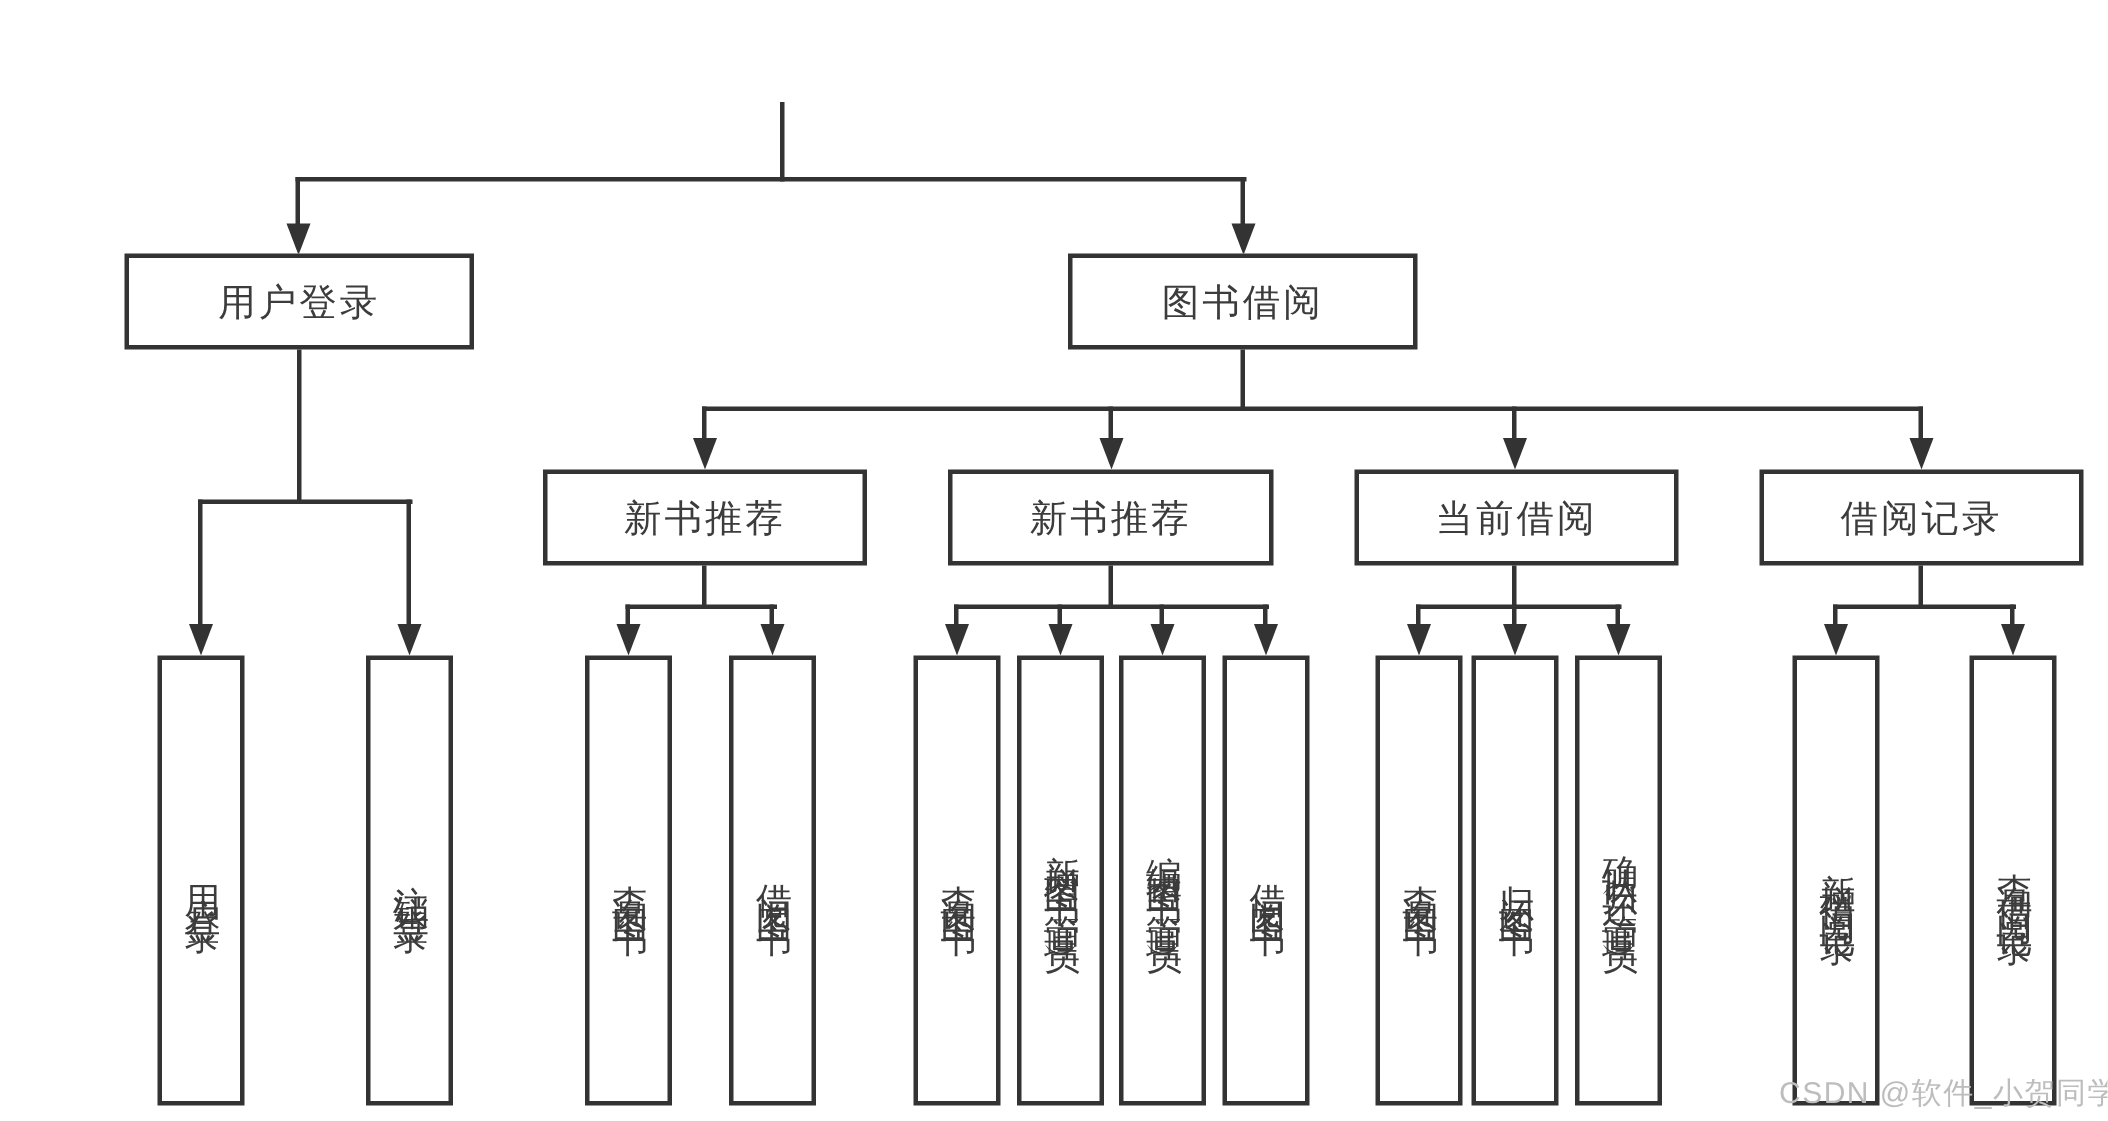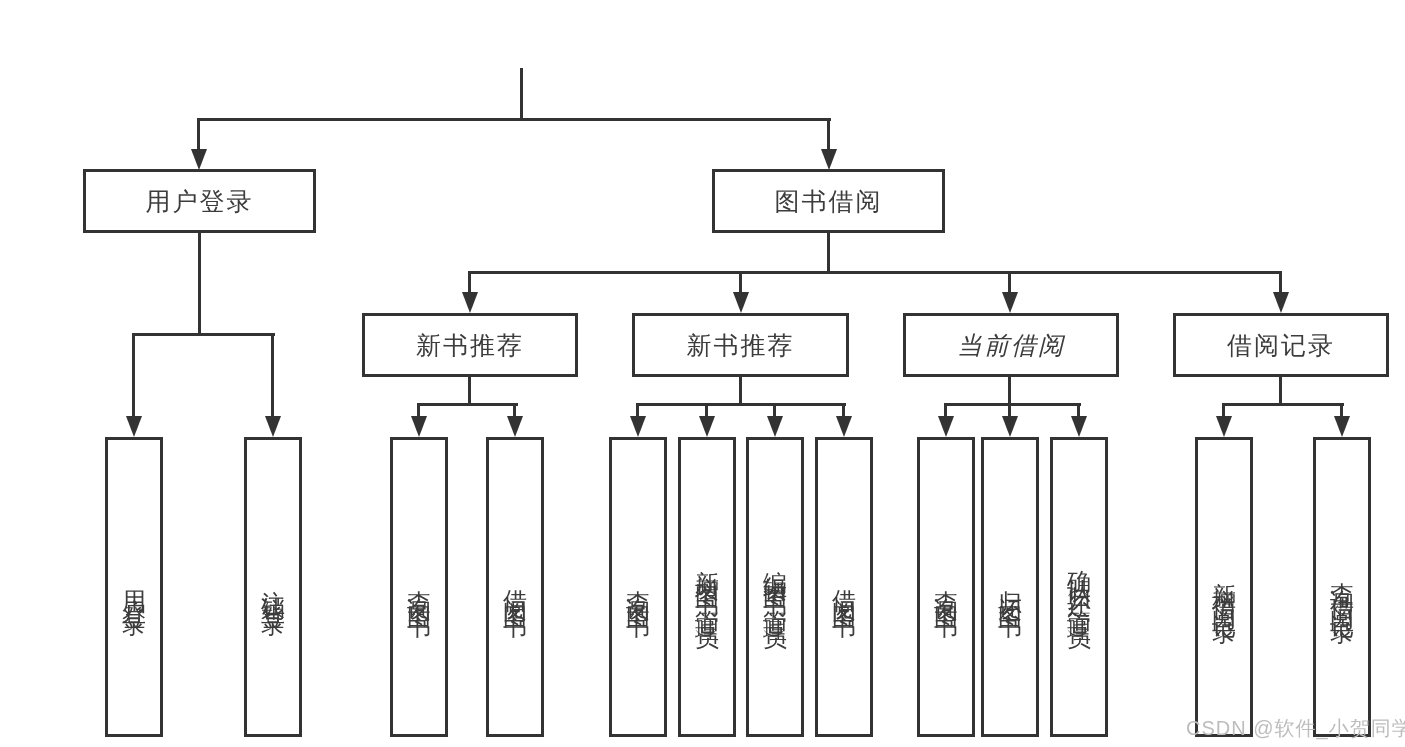--- a/index.html
+++ b/index.html
@@ -101,21 +101,21 @@
   <div class="arrow" style="left:733px; top:292px;"></div>
   <div class="arrow" style="left:1002px; top:292px;"></div>
   <div class="arrow" style="left:1273px; top:292px;"></div>
 
   <div class="box hbox" style="left:362px; top:313px; width:216px; height:64px;">
     <span class="label">新书推荐</span>
   </div>
   <div class="box hbox" style="left:632px; top:313px; width:217px; height:64px;">
     <span class="label">新书推荐</span>
   </div>
-  <div class="box hbox" style="left:903px; top:313px; width:216px; height:64px;font-style:italic;">
+  <div class="box hbox" style="left:903px; top:313px; width:216px; height:64px;">
     <span class="label">当前借阅</span>
   </div>
   <div class="box hbox" style="left:1173px; top:313px; width:216px; height:64px;">
     <span class="label">借阅记录</span>
   </div>
 
   <div class="vline" style="left:468px; top:377px; height:29px;"></div>
   <div class="hline" style="left:417px; top:403px; width:101px;"></div>
   <div class="vline" style="left:417px; top:403px; height:16px;"></div>
   <div class="vline" style="left:513px; top:403px; height:16px;"></div>

